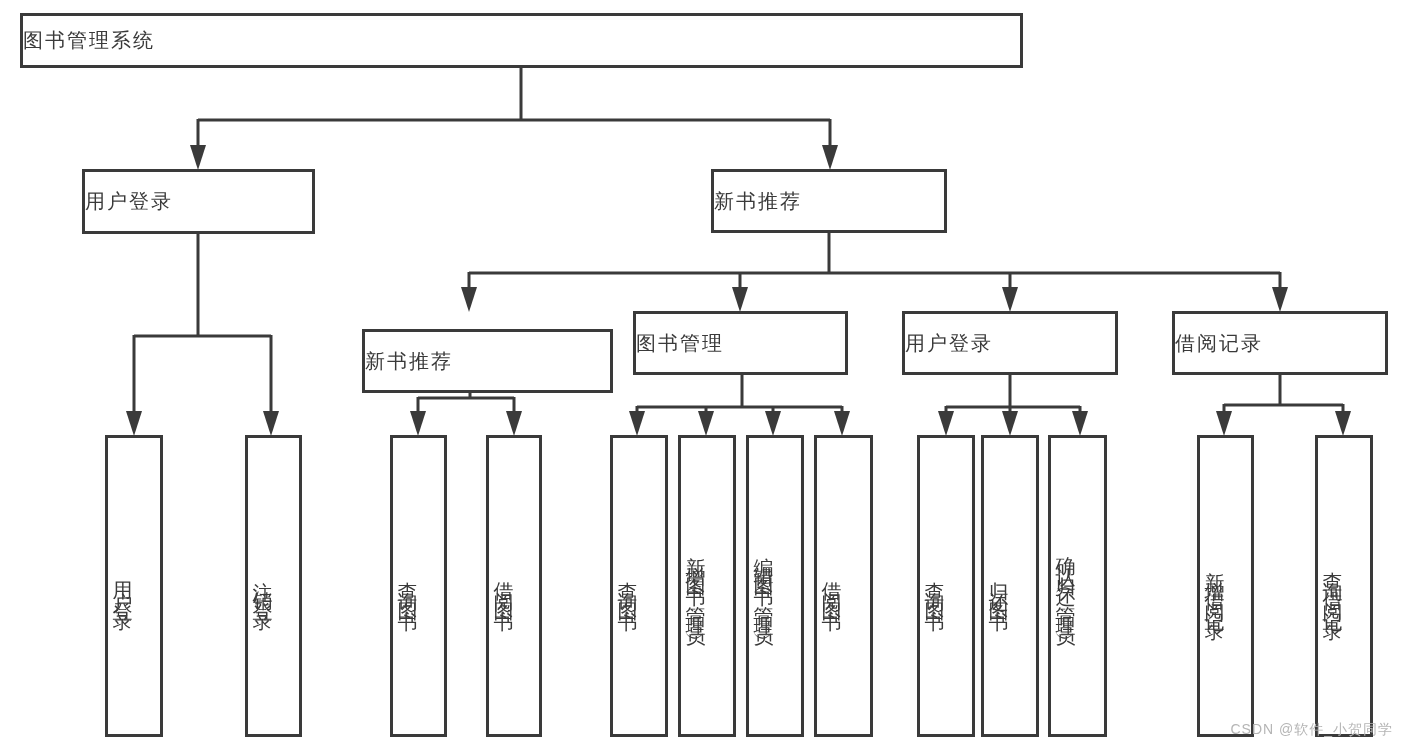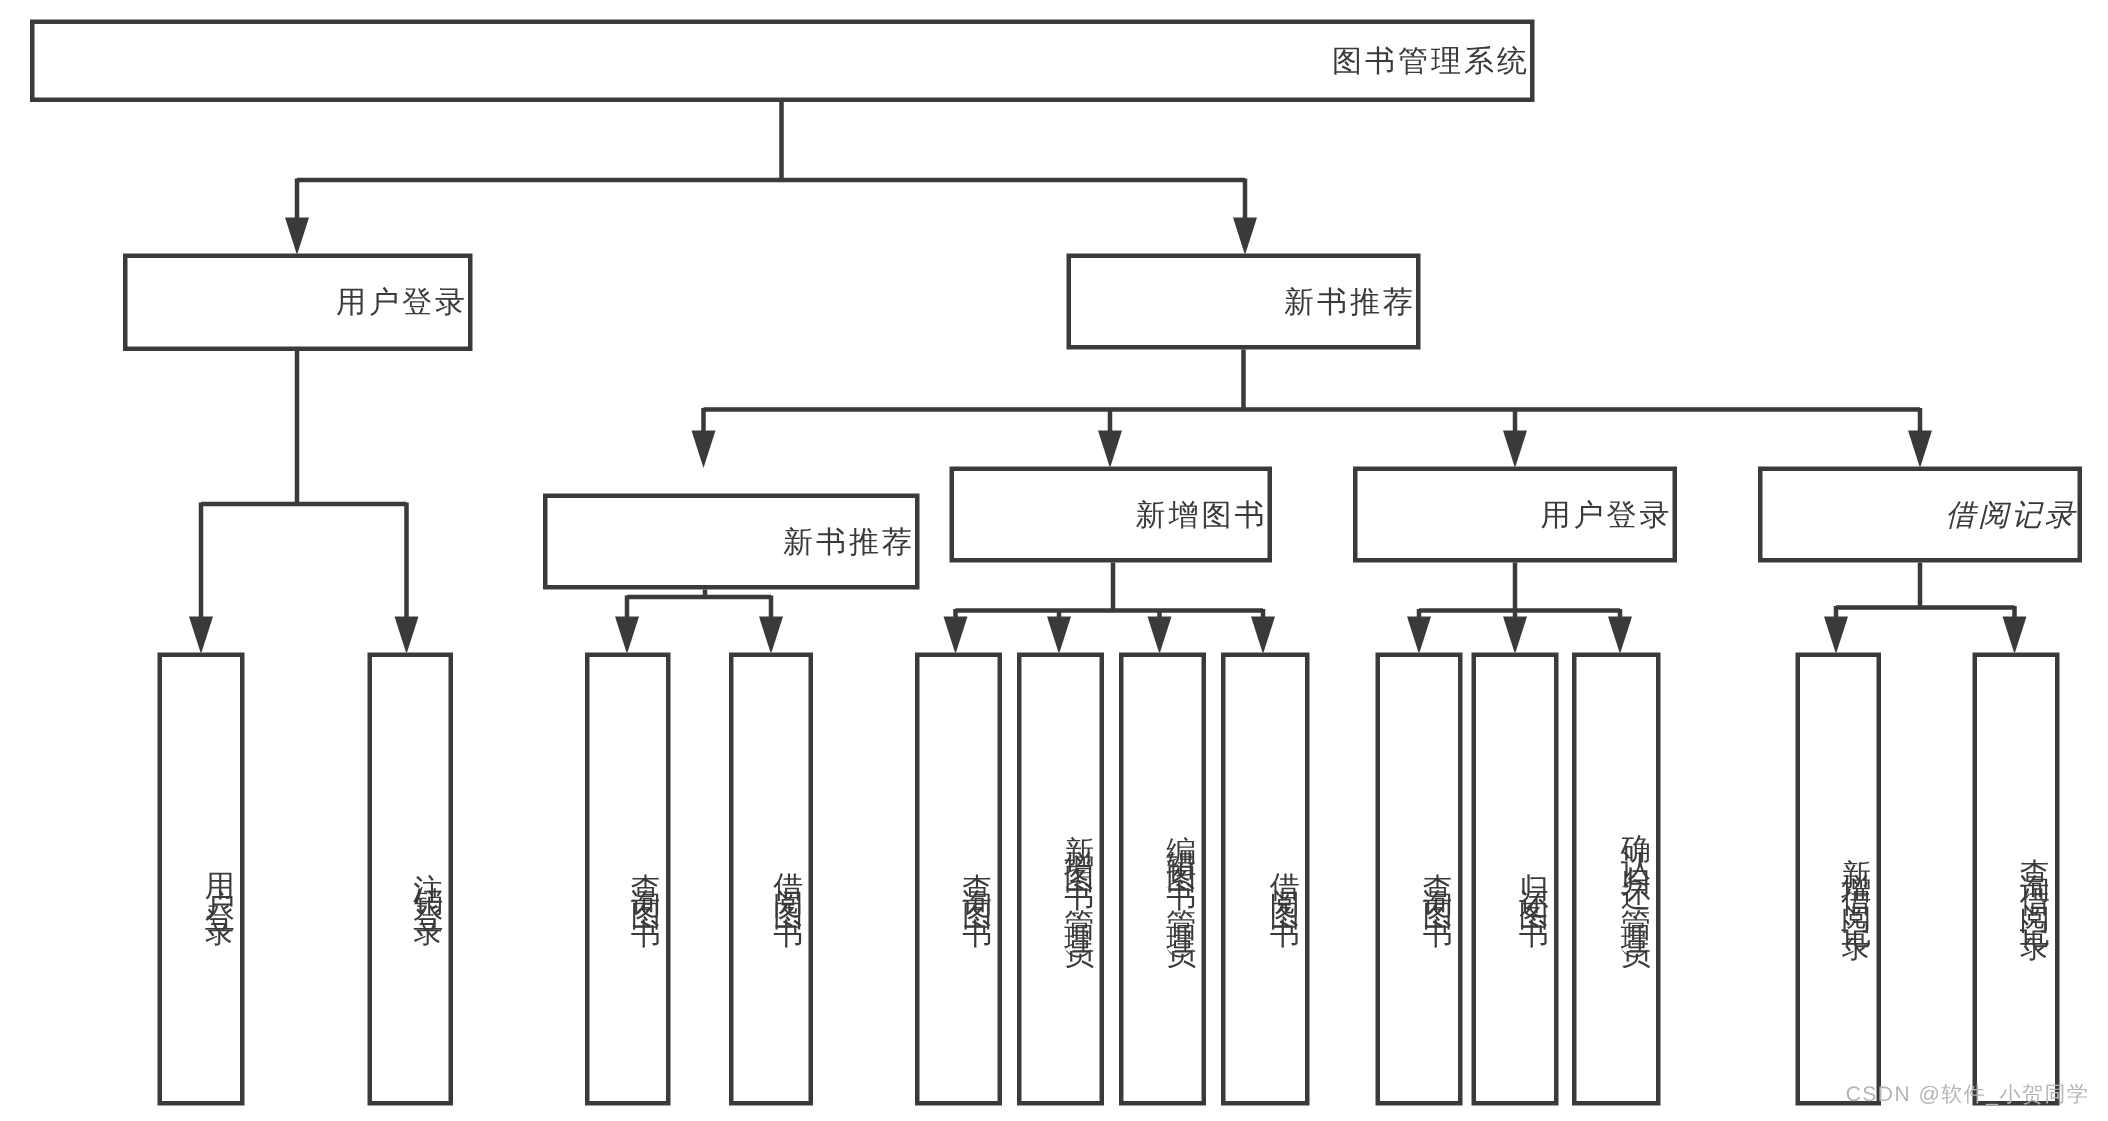--- a/index.html
+++ b/index.html
@@ -23,21 +23,21 @@
     width: 1405px; height: 747px;
     z-index: 1;
   }
   .node {
     position: absolute;
     box-sizing: border-box;
     background: #fff;
     border: 3px solid var(--line);
     display: flex;
     align-items: center;
-    justify-content: flex-end;
+    justify-content: flex-start;
     color: var(--text);
     font-size: 20px;
     letter-spacing: 2px;
     z-index: 2;
   }
   .node .lbl { white-space: nowrap; }
   .leaf .lbl {
     writing-mode: vertical-rl;
     letter-spacing: 10px;
     white-space: nowrap;
@@ -106,26 +106,26 @@
     <span class="lbl">用户登录</span>
   </div>
   <div class="node" style="left:711px; top:169px; width:236px; height:64px;">
     <span class="lbl">新书推荐</span>
   </div>
 
   <div class="node" style="left:362px; top:308px; width:251px; height:64px;margin-top:21px;">
     <span class="lbl">新书推荐</span>
   </div>
   <div class="node" style="left:633px; top:311px; width:215px; height:64px;">
-    <span class="lbl">新增图书</span>
+    <span class="lbl">图书管理</span>
   </div>
   <div class="node" style="left:902px; top:311px; width:216px; height:64px;">
     <span class="lbl">用户登录</span>
   </div>
-  <div class="node" style="left:1172px; top:311px; width:216px; height:64px;font-style:italic;">
+  <div class="node" style="left:1172px; top:311px; width:216px; height:64px;">
     <span class="lbl">借阅记录</span>
   </div>
 
   <div class="node leaf" style="left:105px; top:435px; width:58px; height:302px;">
     <span class="lbl">用户登录</span>
   </div>
   <div class="node leaf" style="left:245px; top:435px; width:57px; height:302px;">
     <span class="lbl">注销登录</span>
   </div>
 

